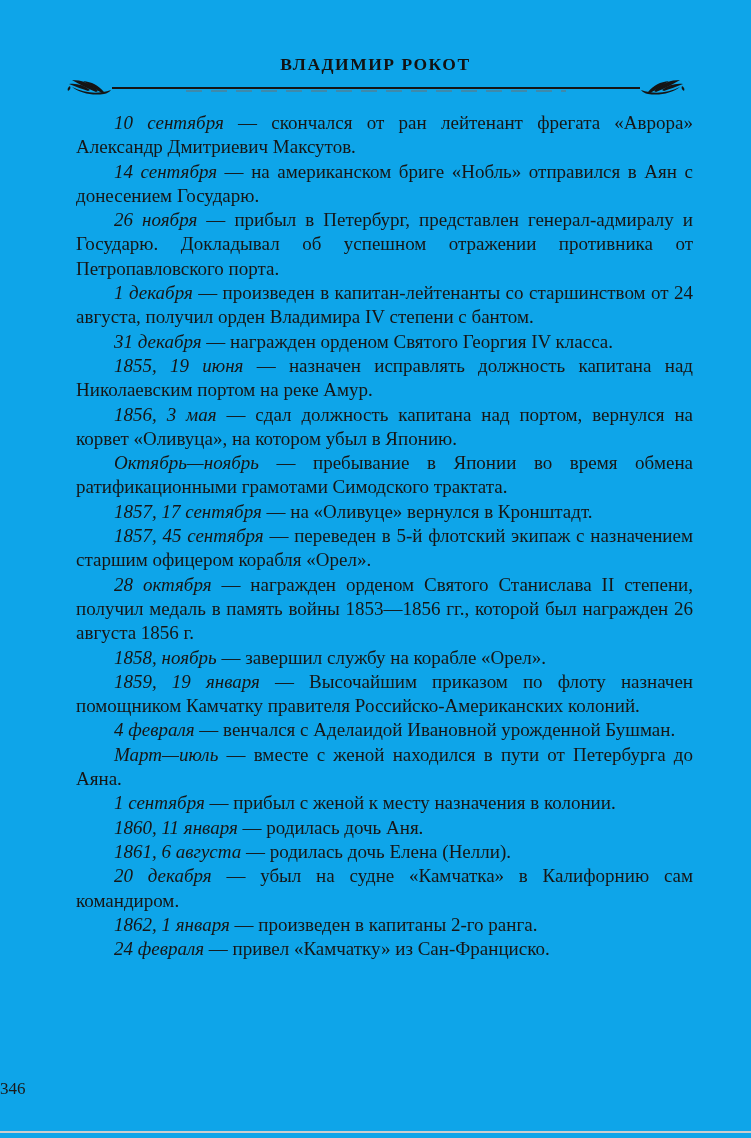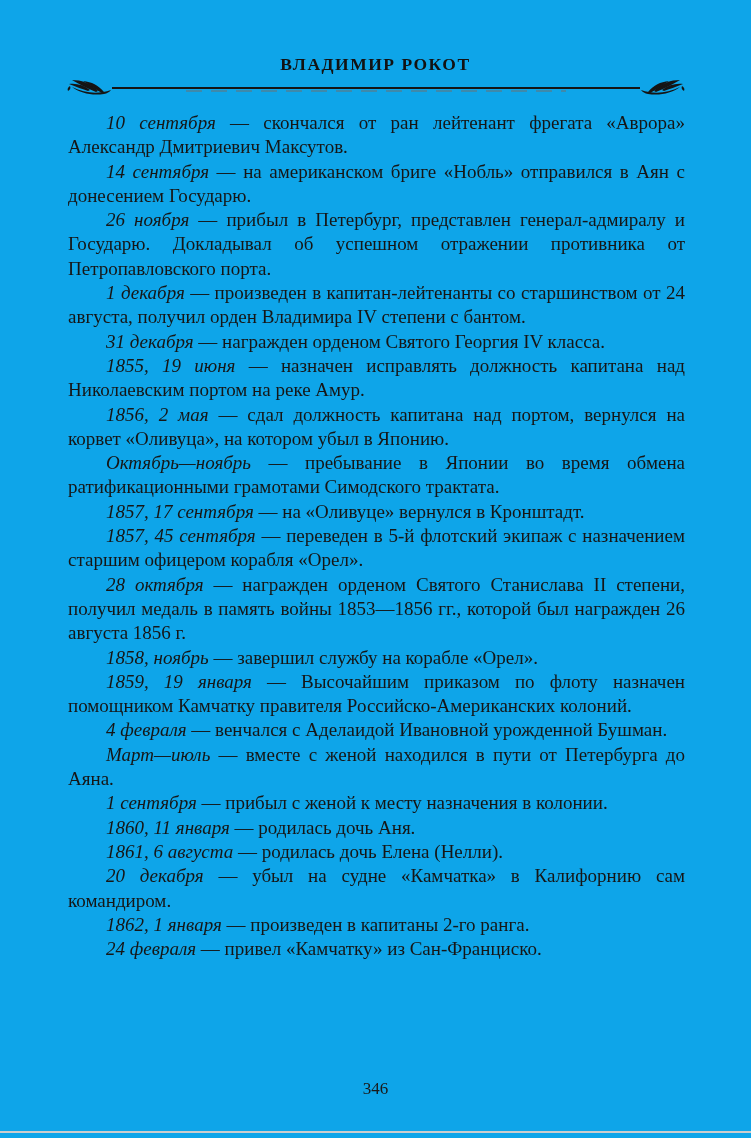--- a/index.html
+++ b/index.html
@@ -40,37 +40,37 @@
   .rule-shadow {
     height: 2px;
     margin: 1px auto 0 auto;
     width: 72%;
     background: repeating-linear-gradient(90deg, #6e6e6e 0 16px, transparent 16px 25px);
     opacity: 0.5;
   }
   .body-text {
     position: absolute;
     top: 111px;
-    left: 68px;
+    left: 76px;
     width: 617px;
     font-size: 19px;
     line-height: 24.3px;
     text-align: justify;
   }
   .entry {
     margin: 0;
     text-indent: 38px;
   }
   .entry .date { font-style: italic; }
   .page-number {
     position: absolute;
     top: 1079px;
     left: 0;
     width: 100%;
-    text-align: center;
+    text-align: left;
     font-size: 17px;
     color: #1a1a1a;
   }
   .scan-edge {
     position: absolute;
     left: 0;
     right: 0;
     bottom: 5px;
     height: 2px;
     background: #cdcdcd;
@@ -108,21 +108,21 @@
     </span>
   </div>
 
   <div class="body-text">
     <p class="entry"><span class="date">10 сентября</span><span class="rest"> — скончался от ран лейтенант фрегата «Аврора» Александр Дмитриевич Максутов.</span></p>
     <p class="entry"><span class="date">14 сентября</span><span class="rest"> — на американском бриге «Нобль» отправился в Аян с донесением Государю.</span></p>
     <p class="entry"><span class="date">26 ноября</span><span class="rest"> — прибыл в Петербург, представлен генерал-адмиралу и Государю. Докладывал об успешном отражении противника от Петропавловского порта.</span></p>
     <p class="entry"><span class="date">1 декабря</span><span class="rest"> — произведен в капитан-лейтенанты со старшинством от 24 августа, получил орден Владимира IV степени с бантом.</span></p>
     <p class="entry"><span class="date">31 декабря</span><span class="rest"> — награжден орденом Святого Георгия IV класса.</span></p>
     <p class="entry"><span class="date">1855, 19 июня</span><span class="rest"> — назначен исправлять должность капитана над Николаевским портом на реке Амур.</span></p>
-    <p class="entry"><span class="date">1856, 2 мая</span><span class="rest"> — сдал должность капитана над портом, вернулся на корвет «Оливуца», на котором убыл в Японию.</span></p>
+    <p class="entry"><span class="date">1856, 3 мая</span><span class="rest"> — сдал должность капитана над портом, вернулся на корвет «Оливуца», на котором убыл в Японию.</span></p>
     <p class="entry"><span class="date">Октябрь—ноябрь</span><span class="rest"> — пребывание в Японии во время обмена ратификационными грамотами Симодского трактата.</span></p>
     <p class="entry"><span class="date">1857, 17 сентября</span><span class="rest"> — на «Оливуце» вернулся в Кронштадт.</span></p>
     <p class="entry"><span class="date">1857, 45 сентября</span><span class="rest"> — переведен в 5-й флотский экипаж с назначением старшим офицером корабля «Орел».</span></p>
     <p class="entry"><span class="date">28 октября</span><span class="rest"> — награжден орденом Святого Станислава II степени, получил медаль в память войны 1853—1856 гг., которой был награжден 26 августа 1856 г.</span></p>
     <p class="entry"><span class="date">1858, ноябрь</span><span class="rest"> — завершил службу на корабле «Орел».</span></p>
     <p class="entry"><span class="date">1859, 19 января</span><span class="rest"> — Высочайшим приказом по флоту назначен помощником Камчатку правителя Российско-Американских колоний.</span></p>
     <p class="entry"><span class="date">4 февраля</span><span class="rest"> — венчался с Аделаидой Ивановной урожденной Бушман.</span></p>
     <p class="entry"><span class="date">Март—июль</span><span class="rest"> — вместе с женой находился в пути от Петербурга до Аяна.</span></p>
     <p class="entry"><span class="date">1 сентября</span><span class="rest"> — прибыл с женой к месту назначения в колонии.</span></p>
     <p class="entry"><span class="date">1860, 11 января</span><span class="rest"> — родилась дочь Аня.</span></p>

